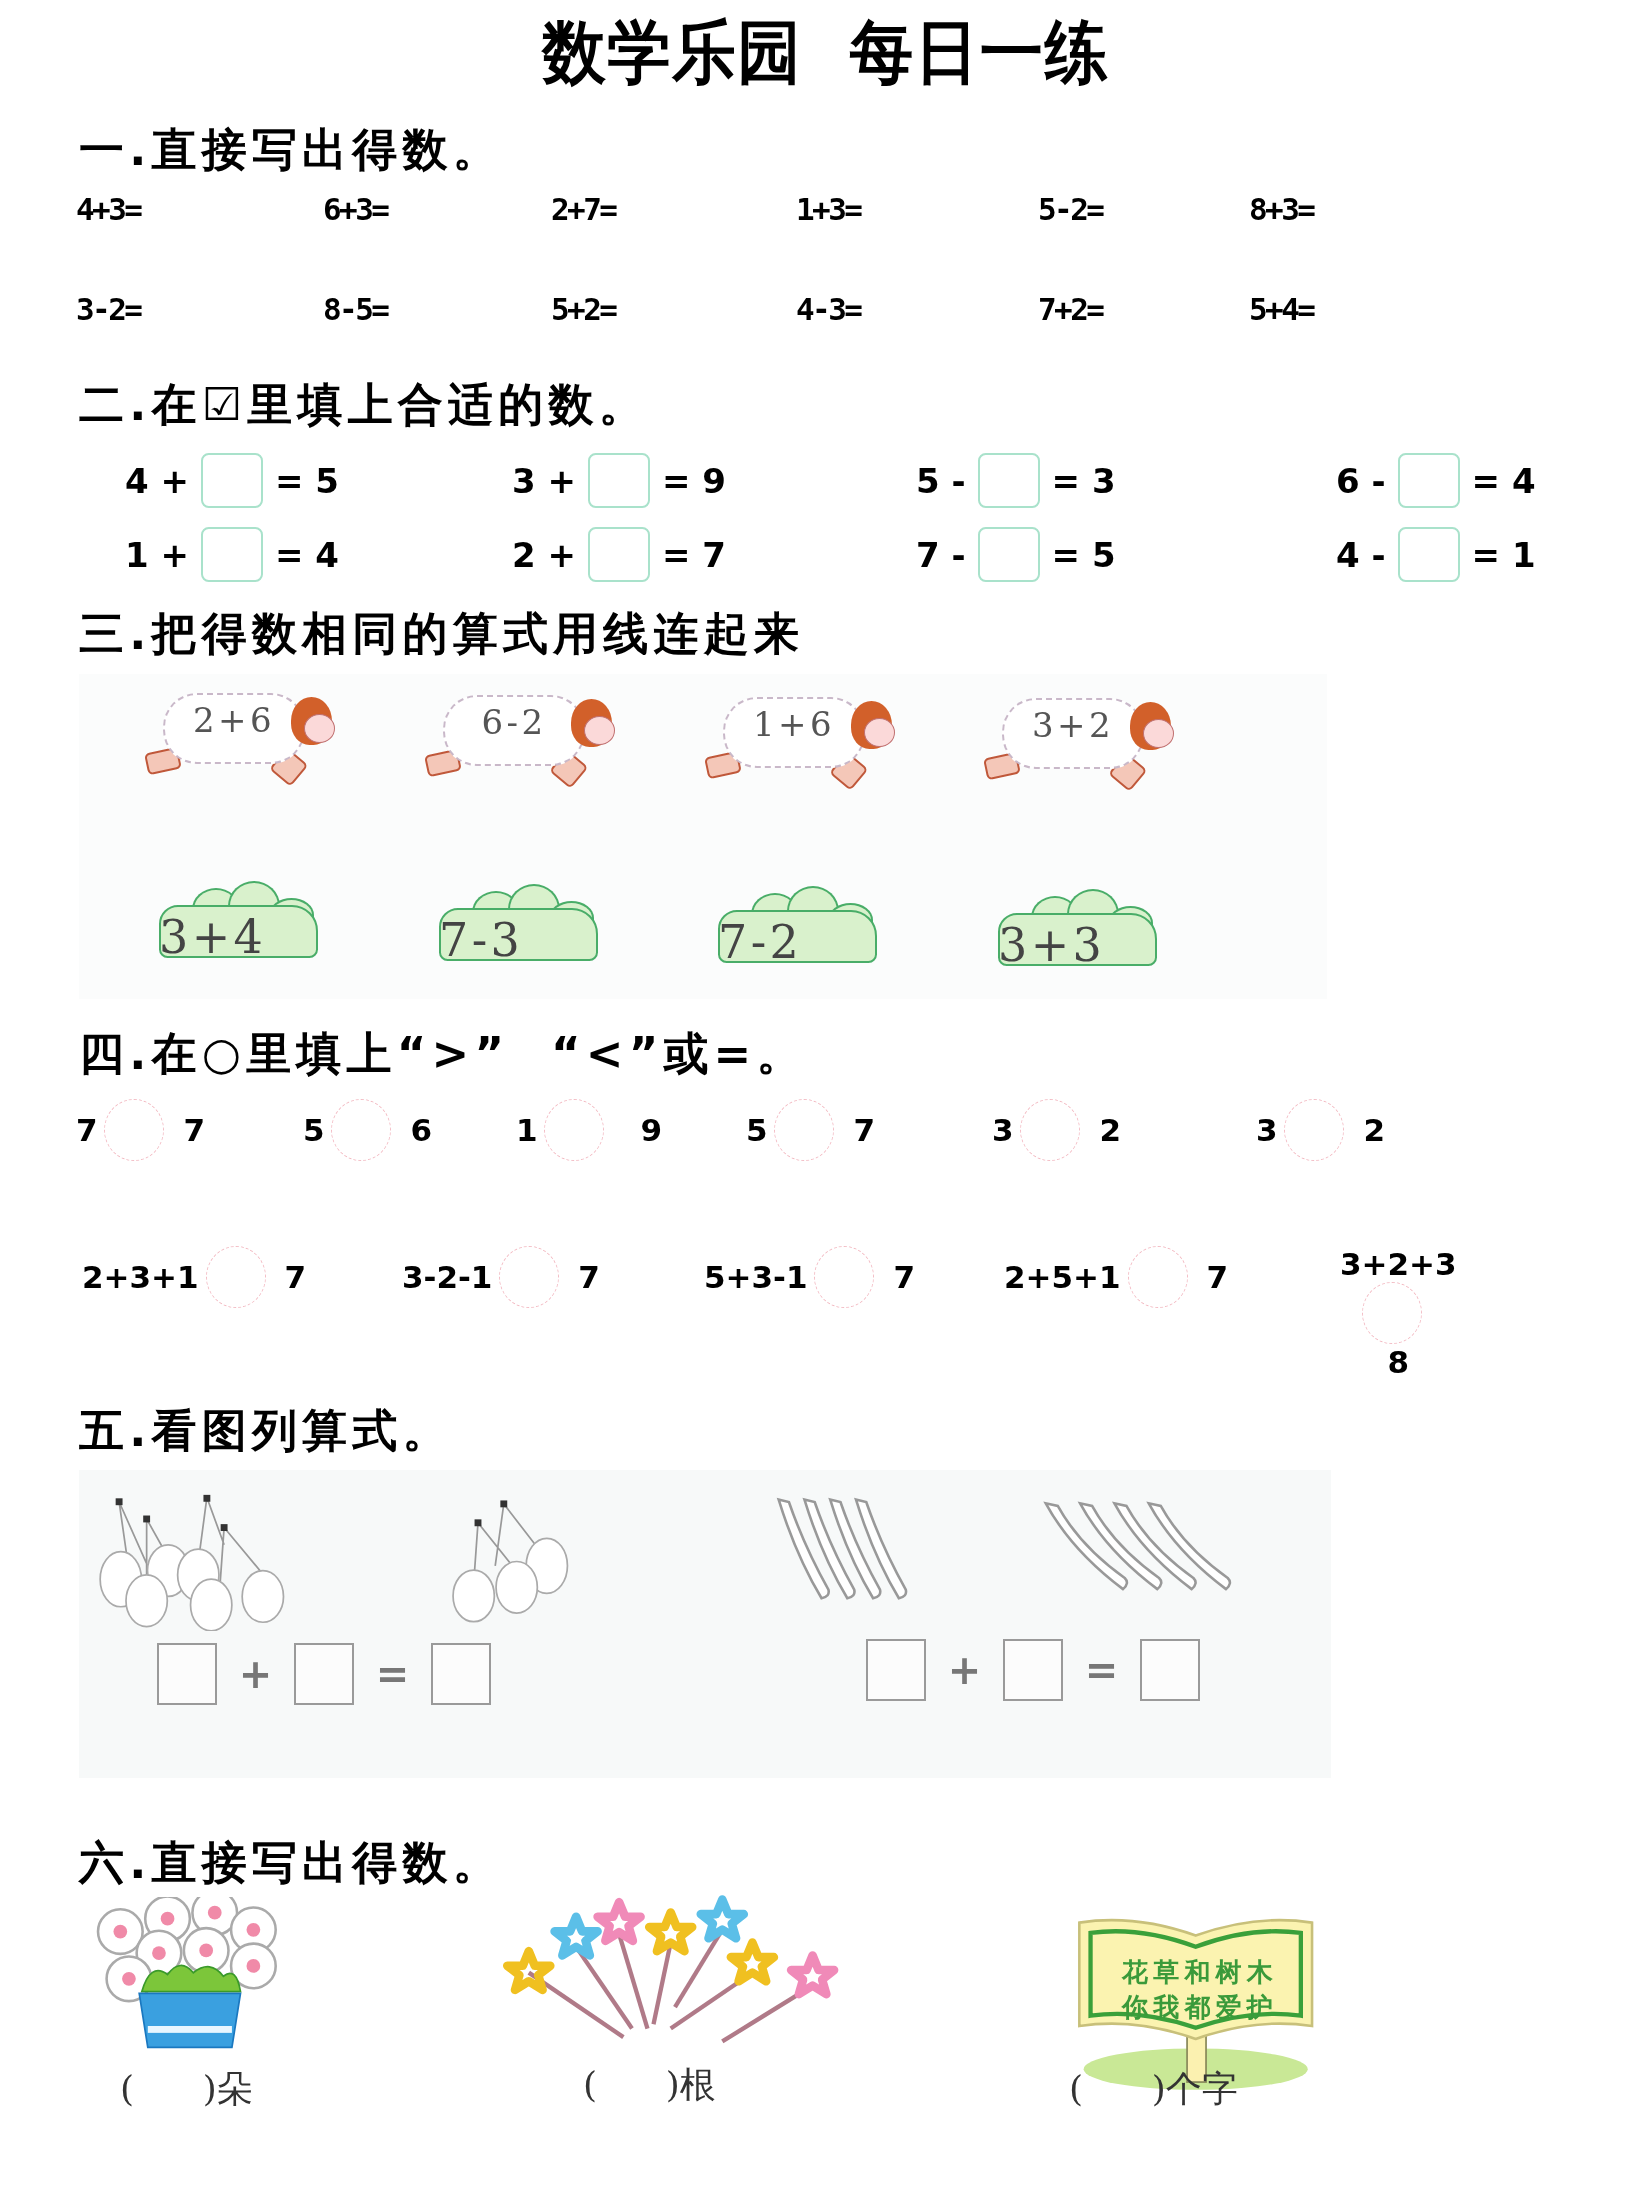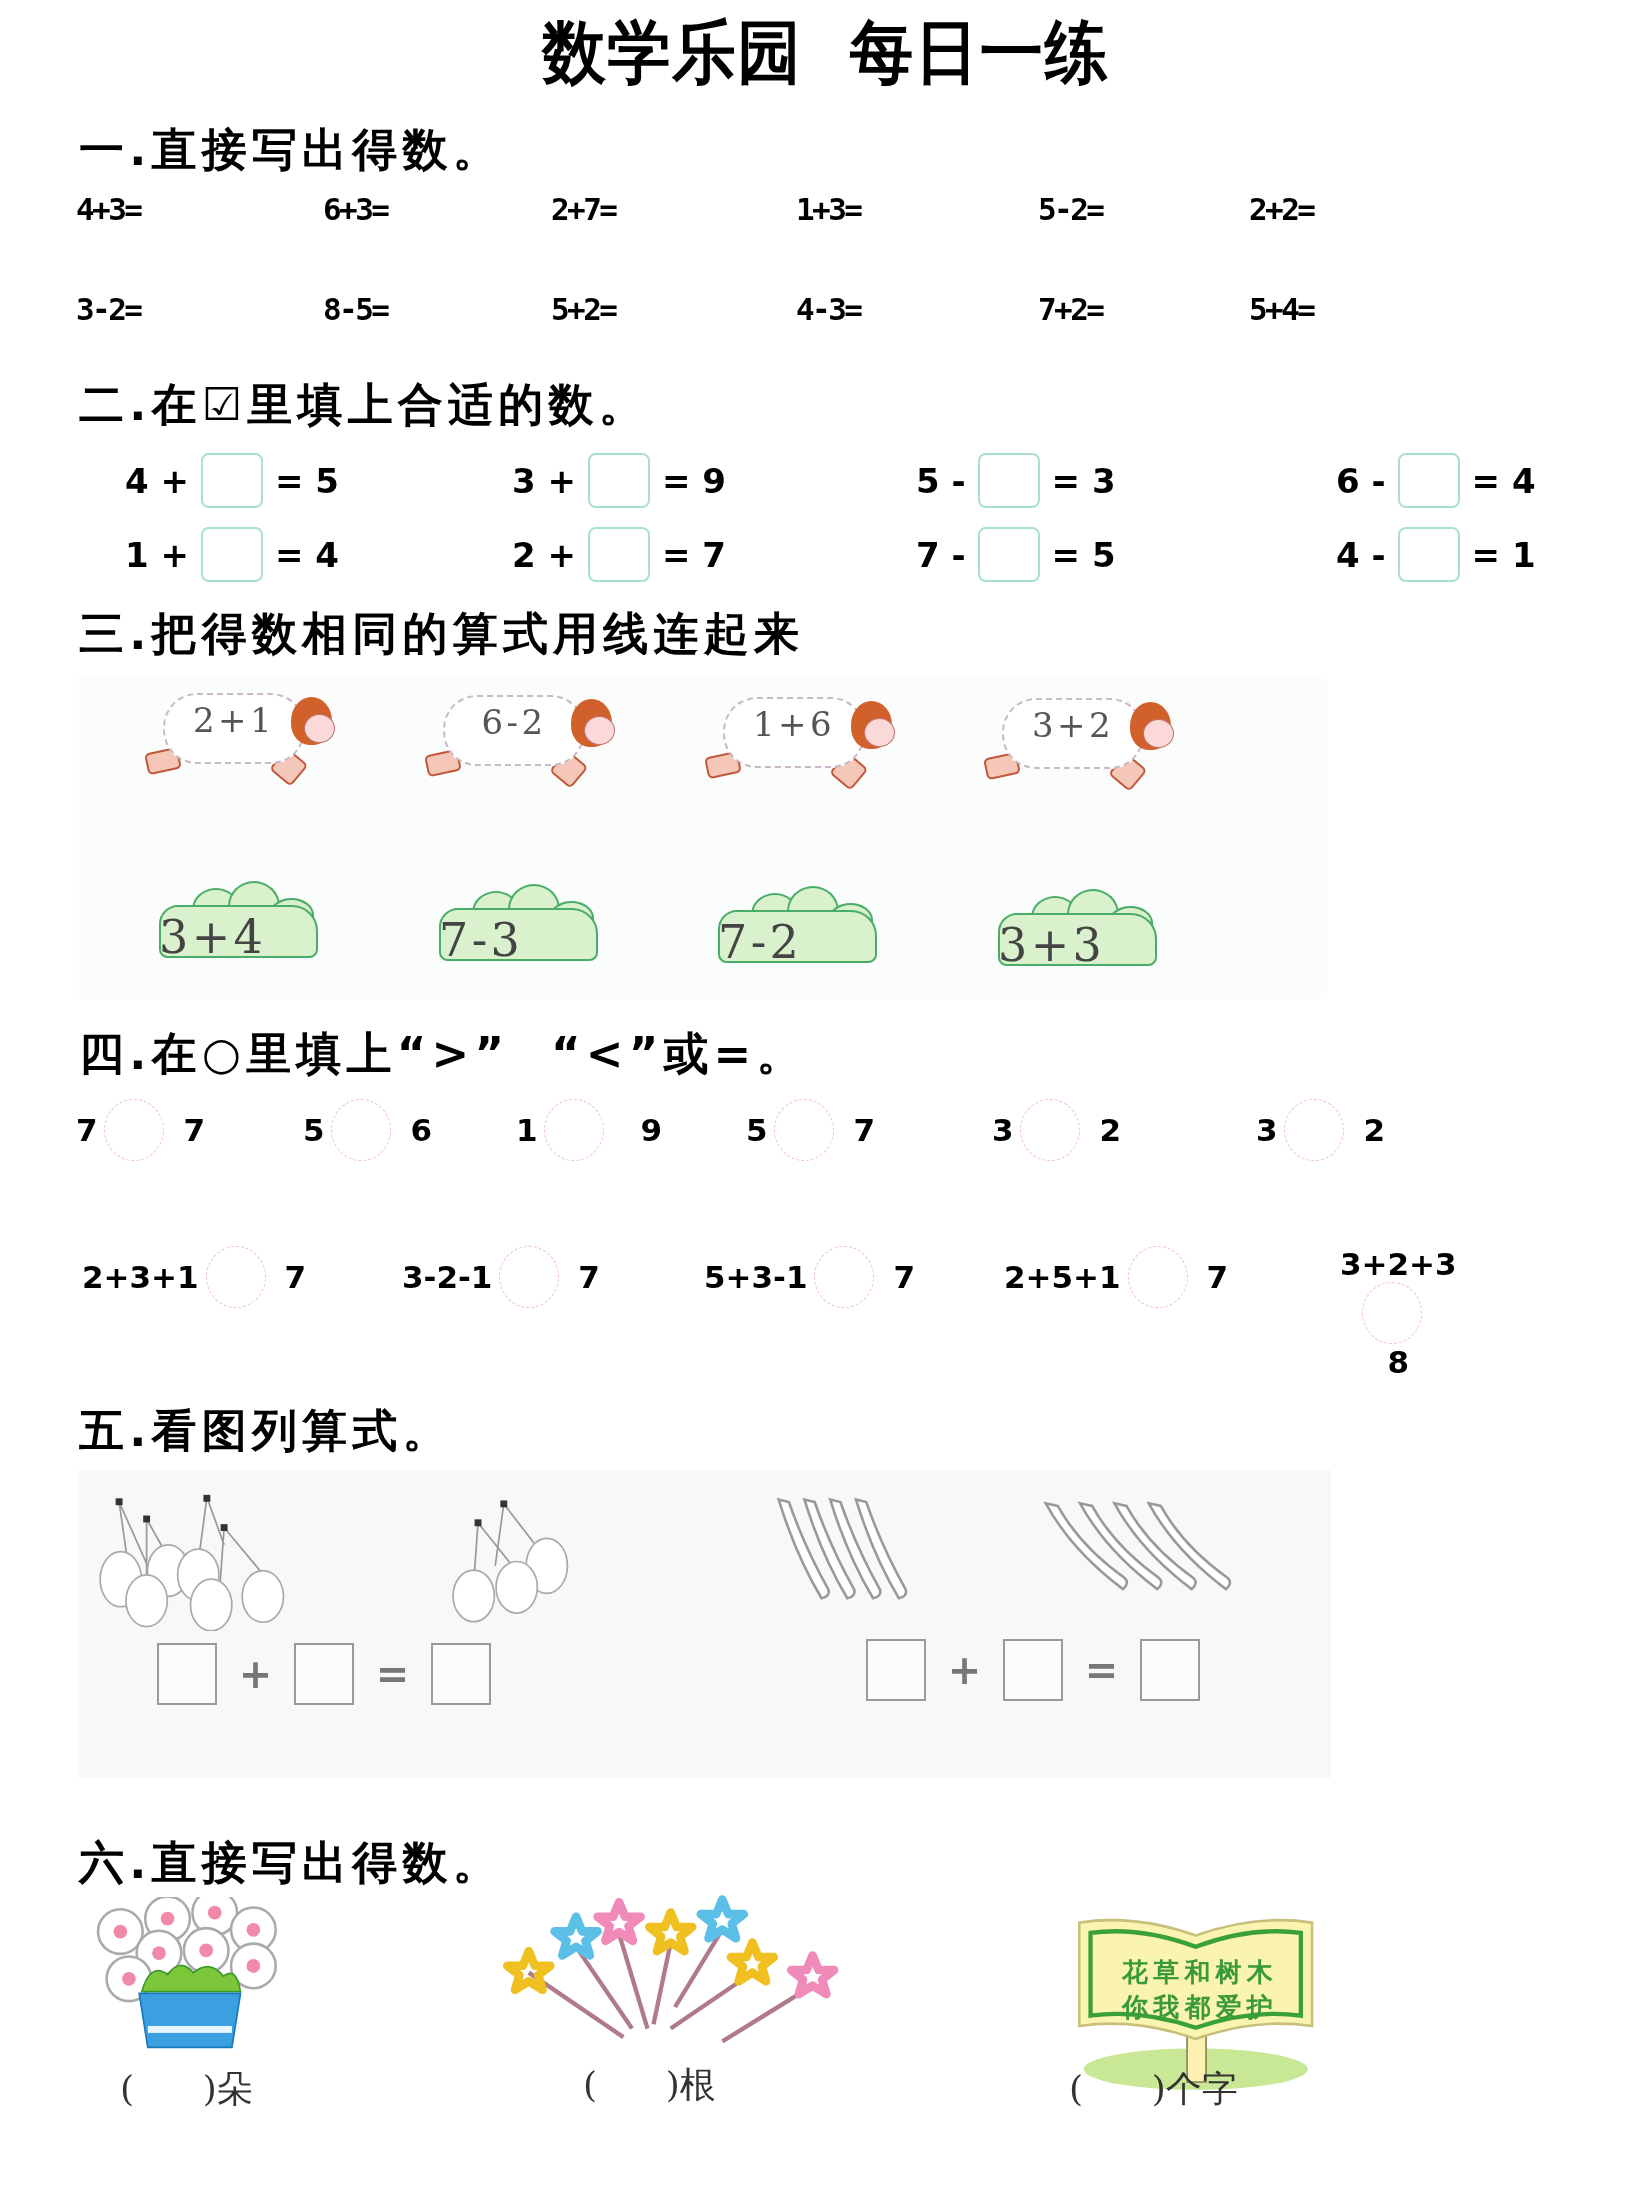--- a/index.html
+++ b/index.html
@@ -46,21 +46,21 @@
 
 <div class="abs title">数学乐园  每日一练</div>
 
 <div class="abs sec" style="top:120px;">一.直接写出得数。</div>
 <div>
   <div class="abs eq1" style="left:76px;top:191px;">4+3=</div>
   <div class="abs eq1" style="left:323px;top:191px;">6+3=</div>
   <div class="abs eq1" style="left:551px;top:191px;">2+7=</div>
   <div class="abs eq1" style="left:796px;top:191px;">1+3=</div>
   <div class="abs eq1" style="left:1038px;top:191px;">5-2=</div>
-  <div class="abs eq1" style="left:1249px;top:191px;">2+2=</div>
+  <div class="abs eq1" style="left:1249px;top:191px;">8+3=</div>
 </div>
 <div>
   <div class="abs eq1" style="left:76px;top:291px;">3-2=</div>
   <div class="abs eq1" style="left:323px;top:291px;">8-5=</div>
   <div class="abs eq1" style="left:551px;top:291px;">5+2=</div>
   <div class="abs eq1" style="left:796px;top:291px;">4-3=</div>
   <div class="abs eq1" style="left:1038px;top:291px;">7+2=</div>
   <div class="abs eq1" style="left:1249px;top:291px;">5+4=</div>
 </div>
 
@@ -112,21 +112,21 @@
 
 <div class="abs sec" style="top:604px;">三.把得数相同的算式用线连起来</div>
 <div class="abs panel3"></div>
 
 <div class="abs sheep" style="left:146px;top:688px;">
   <div class="sheep-leg1"></div>
   <div class="sheep-leg2"></div>
   <div class="sheep-body"></div>
   <div class="sheep-head"></div>
   <div class="sheep-face"></div>
-  <div class="sheep-text">2+1</div>
+  <div class="sheep-text">2+6</div>
 </div>
 <div class="abs sheep" style="left:426px;top:690px;">
   <div class="sheep-leg1"></div>
   <div class="sheep-leg2"></div>
   <div class="sheep-body"></div>
   <div class="sheep-head"></div>
   <div class="sheep-face"></div>
   <div class="sheep-text">6-2</div>
 </div>
 <div class="abs sheep" style="left:706px;top:692px;">

